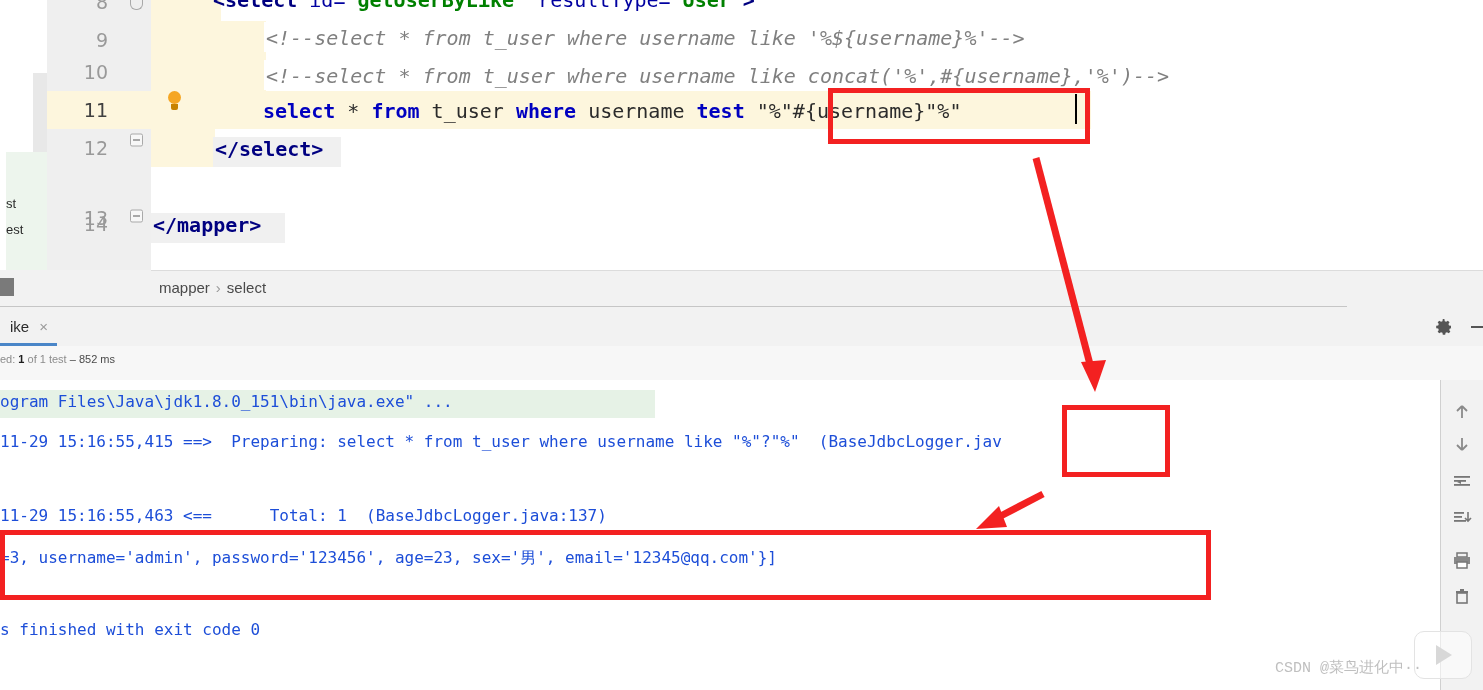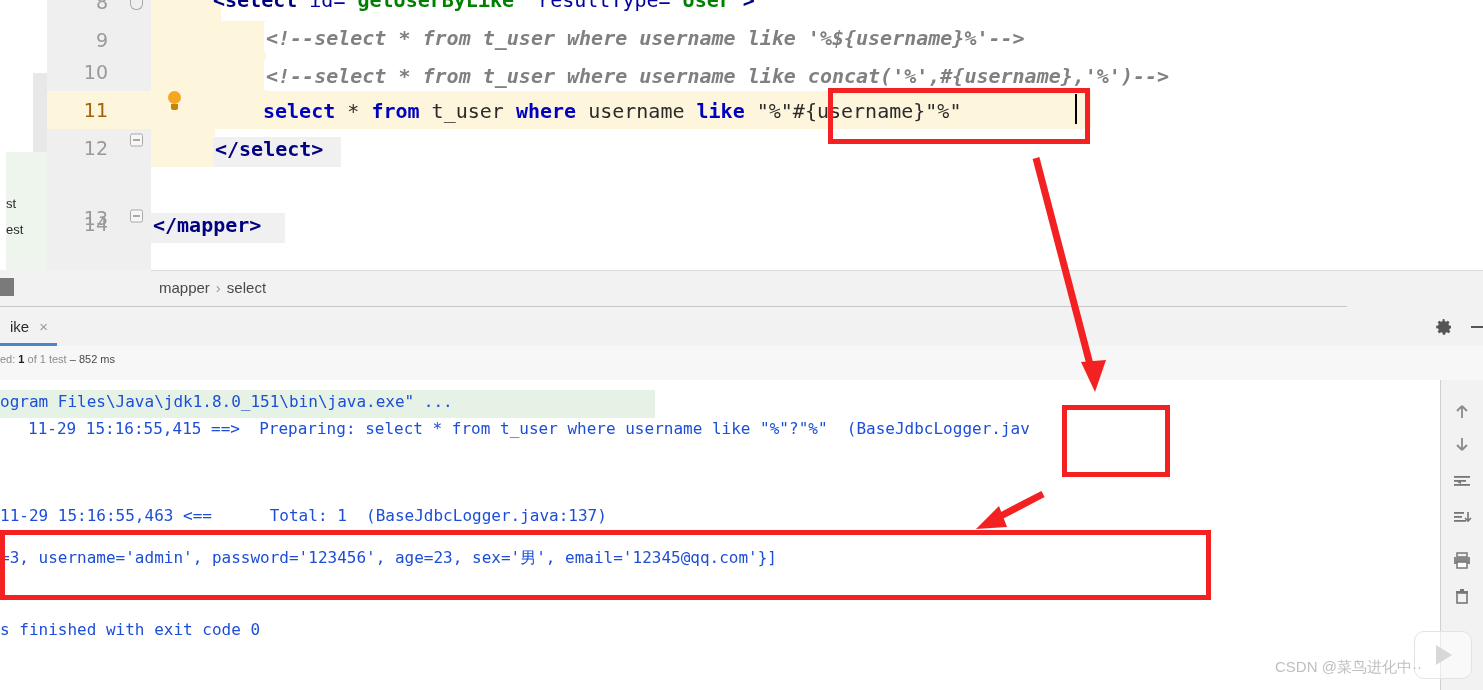--- a/index.html
+++ b/index.html
@@ -73,21 +73,21 @@
     line-height: 38px;
     text-align: right;
     padding-right: 43px;
     box-sizing: border-box;
     font-family: "DejaVu Sans", sans-serif;
     font-size: 19px;
     color: #999999;
   }
   .gutter-line.active {
     background: #fdf6dd;
-    color: #a16207;
+    color: #404040;
     padding-left: 24px;
   }
   .fold-marker {
     position: absolute;
     right: 8px;
     top: 50%;
     transform: translateY(-50%);
     width: 13px; height: 13px;
     border: 1px solid #a9a9a9;
     border-radius: 2px;
@@ -151,21 +151,21 @@
     left: 6px; top: 13px;
     width: 7px; height: 6px;
     background: #c78200;
     border-radius: 0 0 2px 2px;
   }
 
   .kw   { color: #0000c0; font-weight: bold; }
   .tag  { color: #000080; font-weight: bold; }
   .attr { color: #0000a0; }
   .val  { color: #008000; font-weight: bold; }
-  .cmt  { color: #808080; font-style: italic; font-weight: bold; }
+  .cmt  { color: #808080; font-style: italic; }
   .plain{ color: #2b2b2b; }
   .str  { color: #2b2b2b; }
 
   .line-bg-white {
     position: absolute;
     background: #ffffff;
     height: 30px;
   }
   .line-bg-grey {
     position: absolute;
@@ -322,21 +322,21 @@
     position: absolute;
     pointer-events: none;
   }
 
   
   .watermark {
     position: absolute;
     left: 1275px; top: 658px;
     font-size: 15px;
     color: #bfbfbf;
-    font-family: Liberation Sans, sans-serif;
+    font-family: Liberation Mono, monospace;
     white-space: nowrap;
   }
   .wm-play {
     position: absolute;
     left: 1414px; top: 631px;
     width: 56px; height: 46px;
     border-radius: 10px;
     background: rgba(255,255,255,0.55);
     border: 1px solid #e3e3e3;
   }
@@ -394,21 +394,21 @@
 
       <div class="code-line cmt" style="top:19px; left:115px;">&lt;!--select * from t_user where username like '%${username}%'--&gt;</div>
 
       <div class="code-line cmt" style="top:57px; left:115px;">&lt;!--select * from t_user where username like concat('%',#{username},'%')--&gt;</div>
 
       <div class="bulb">
         <div class="glass"></div>
         <div class="base"></div>
       </div>
 
-      <div class="code-line" style="top:92px; left:112px;"><span class="kw">select</span><span class="plain"> * </span><span class="kw">from</span><span class="plain"> t_user </span><span class="kw">where</span><span class="plain"> username </span><span class="kw">like</span><span class="str"> "%"#{username}"%"</span></div>
+      <div class="code-line" style="top:92px; left:112px;"><span class="kw">select</span><span class="plain"> * </span><span class="kw">from</span><span class="plain"> t_user </span><span class="kw">where</span><span class="plain"> username </span><span class="kw">test</span><span class="str"> "%"#{username}"%"</span></div>
       <div class="caret" style="left:924px; top:94px; height:30px;"></div>
 
       <div class="code-line tag" style="top:130px; left:64px;">&lt;/select&gt;</div>
 
       <div class="code-line tag" style="top:206px; left:2px;">&lt;/mapper&gt;</div>
 
     </div>
   </div>
 
   <div class="bc-left-pad"></div>
@@ -441,21 +441,21 @@
       </span>
     </div>
 
     <div class="status-row">
       <div class="status-text"><span class="dim">ed: </span><span class="strong">1</span><span class="dim"> of 1 test </span><span>–</span><span> 852 ms</span></div>
     </div>
 
     <div class="console">
       <div class="cmd-hl" style="left:0; top:10px; width:655px; height:28px;"></div>
       <div class="console-line" style="top:12px;">ogram Files\Java\jdk1.8.0_151\bin\java.exe" ...</div>
-      <div class="console-line" style="top:39px;padding-left:28px;">11-29 15:16:55,415 ==&gt;  Preparing: select * from t_user where username like "%"?"%"  (BaseJdbcLogger.jav</div>
+      <div class="console-line" style="top:52px;">11-29 15:16:55,415 ==&gt;  Preparing: select * from t_user where username like "%"?"%"  (BaseJdbcLogger.jav</div>
       <div class="console-line" style="top:126px;">11-29 15:16:55,463 &lt;==      Total: 1  (BaseJdbcLogger.java:137)</div>
       <div class="console-line" style="top:168px;">=3, username='admin', password='123456', age=23, sex='男', email='12345@qq.com'}]</div>
       <div class="console-line" style="top:240px;">s finished with exit code 0</div>
     </div>
 
     <div class="console-divider"></div>
 
     <div class="right-toolbar">
       <span class="rt-icon" style="top:22px;">
         <svg viewBox="0 0 20 20" width="20" height="20">

